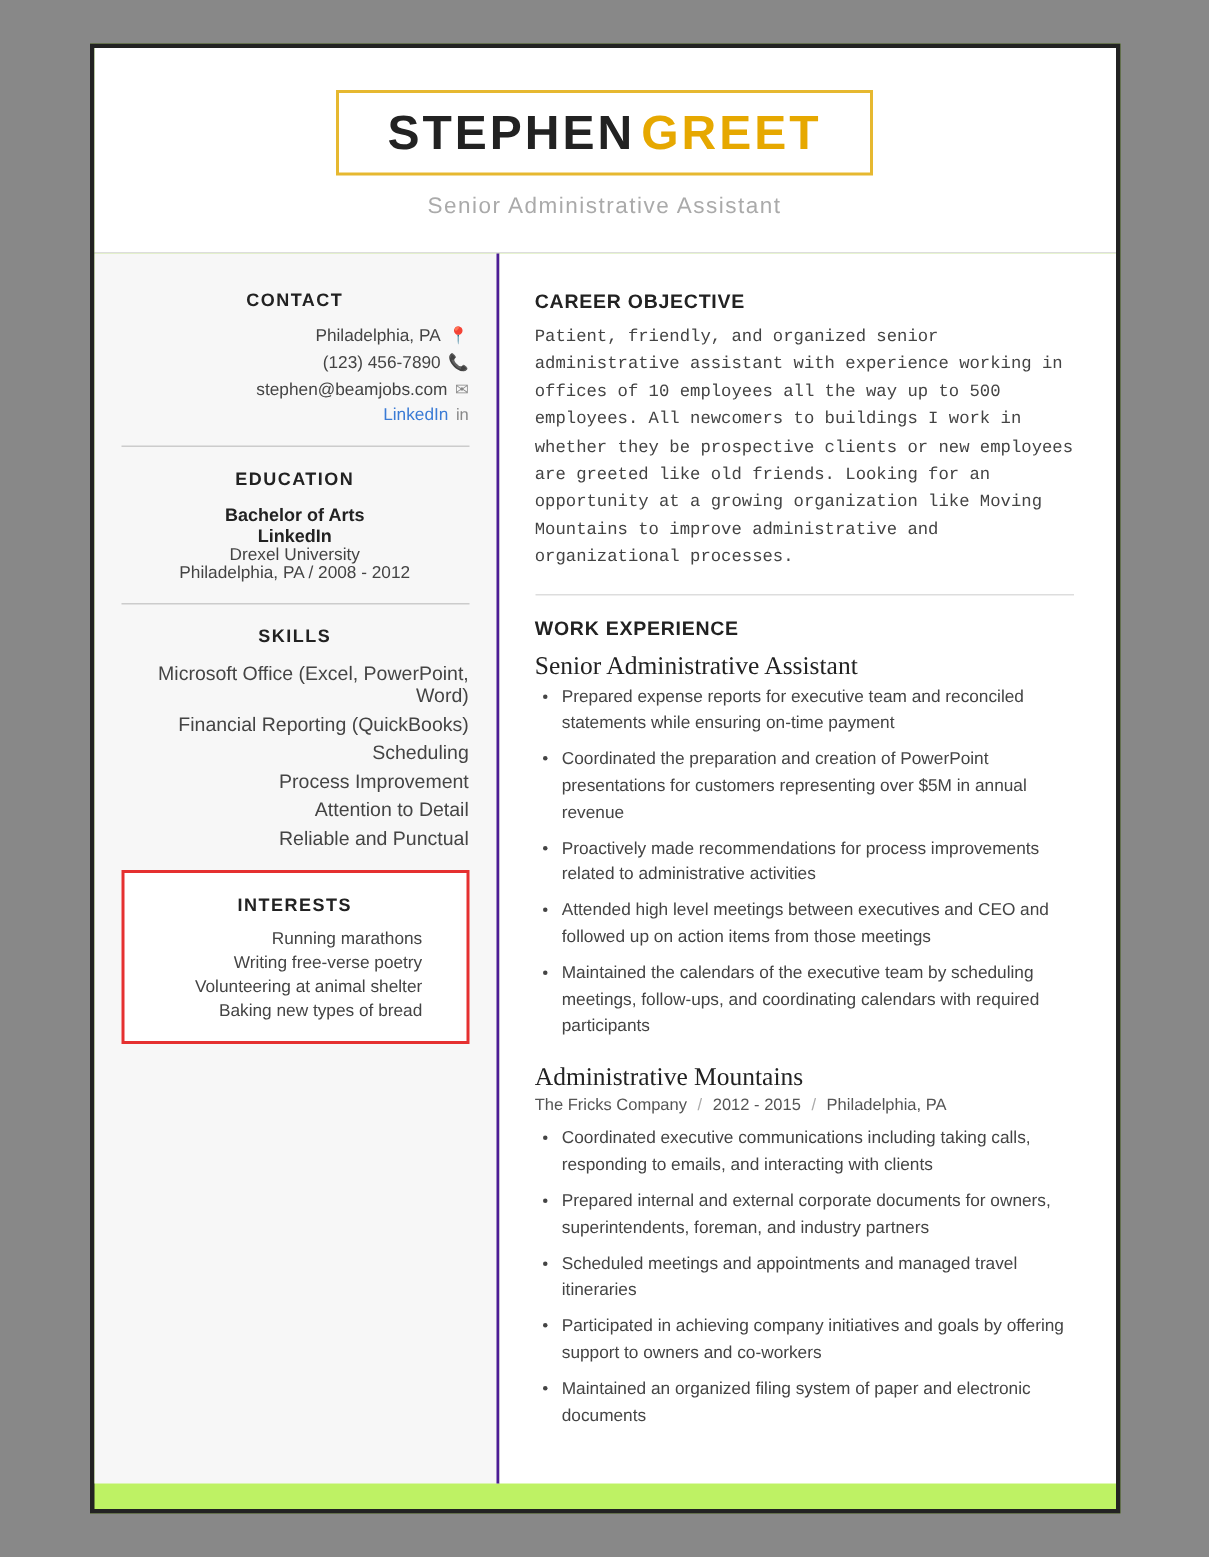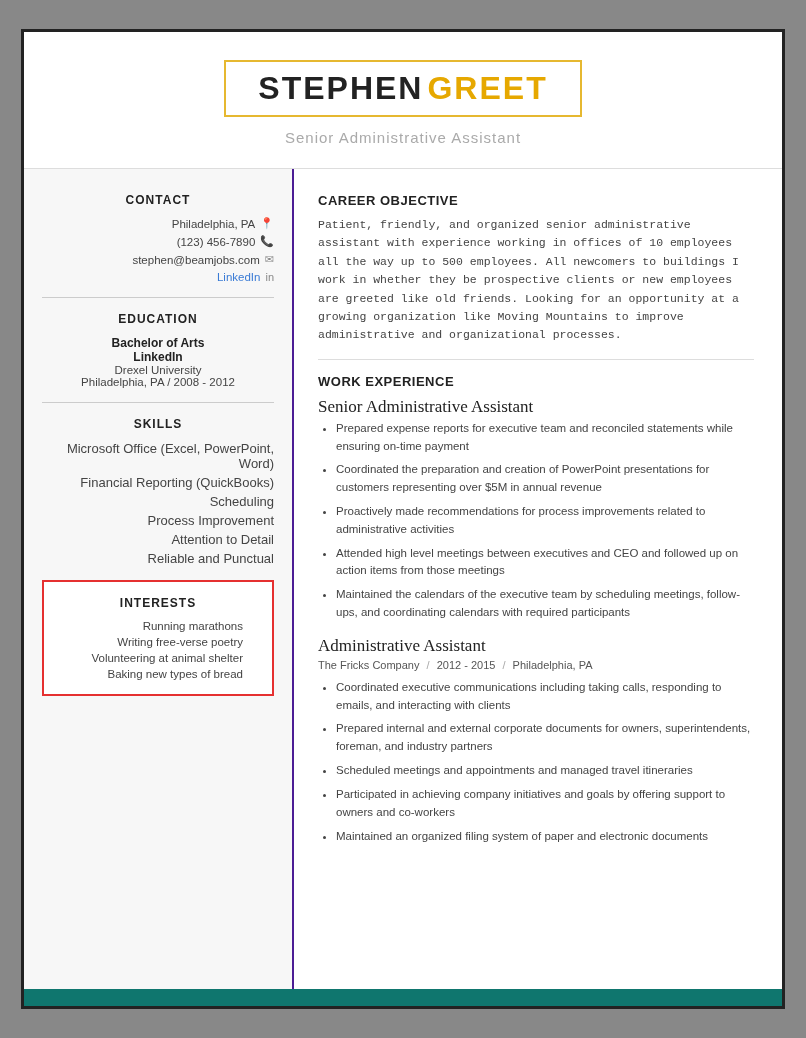--- a/index.html
+++ b/index.html
@@ -5,23 +5,23 @@
     * { margin: 0; padding: 0; box-sizing: border-box; }
     body {
       background: #888;
       display: flex;
       justify-content: center;
       align-items: center;
       min-height: 100vh;
       font-family: Georgia, 'Times New Roman', serif;
     }
     .page {
-      width: 764px;
+      width: 687px;
       min-height: 980px;
-      background: #0f766e;
+      background: #bef264;
       border: 3px solid #222;
       padding: 0;
       position: relative;
     }
     .header {
       text-align: center;
       padding: 28px 20px 12px;
       background: #fff;
     }
     .name-box {
@@ -293,21 +293,21 @@
 
       <div class="job-title">Senior Administrative Assistant</div>
       <ul class="job-bullets">
         <li>Prepared expense reports for executive team and reconciled statements while ensuring on-time payment</li>
         <li>Coordinated the preparation and creation of PowerPoint presentations for customers representing over $5M in annual revenue</li>
         <li>Proactively made recommendations for process improvements related to administrative activities</li>
         <li>Attended high level meetings between executives and CEO and followed up on action items from those meetings</li>
         <li>Maintained the calendars of the executive team by scheduling meetings, follow-ups, and coordinating calendars with required participants</li>
       </ul>
 
-      <div class="job-title">Administrative Assistant</div>
+      <div class="job-title">Administrative Mountains</div>
       <div class="job-meta">
         <span>The Fricks Company</span>
         <span class="sep">/</span>
         <span>2012 - 2015</span>
         <span class="sep">/</span>
         <span>Philadelphia, PA</span>
       </div>
       <ul class="job-bullets">
         <li>Coordinated executive communications including taking calls, responding to emails, and interacting with clients</li>
         <li>Prepared internal and external corporate documents for owners, superintendents, foreman, and industry partners</li>

